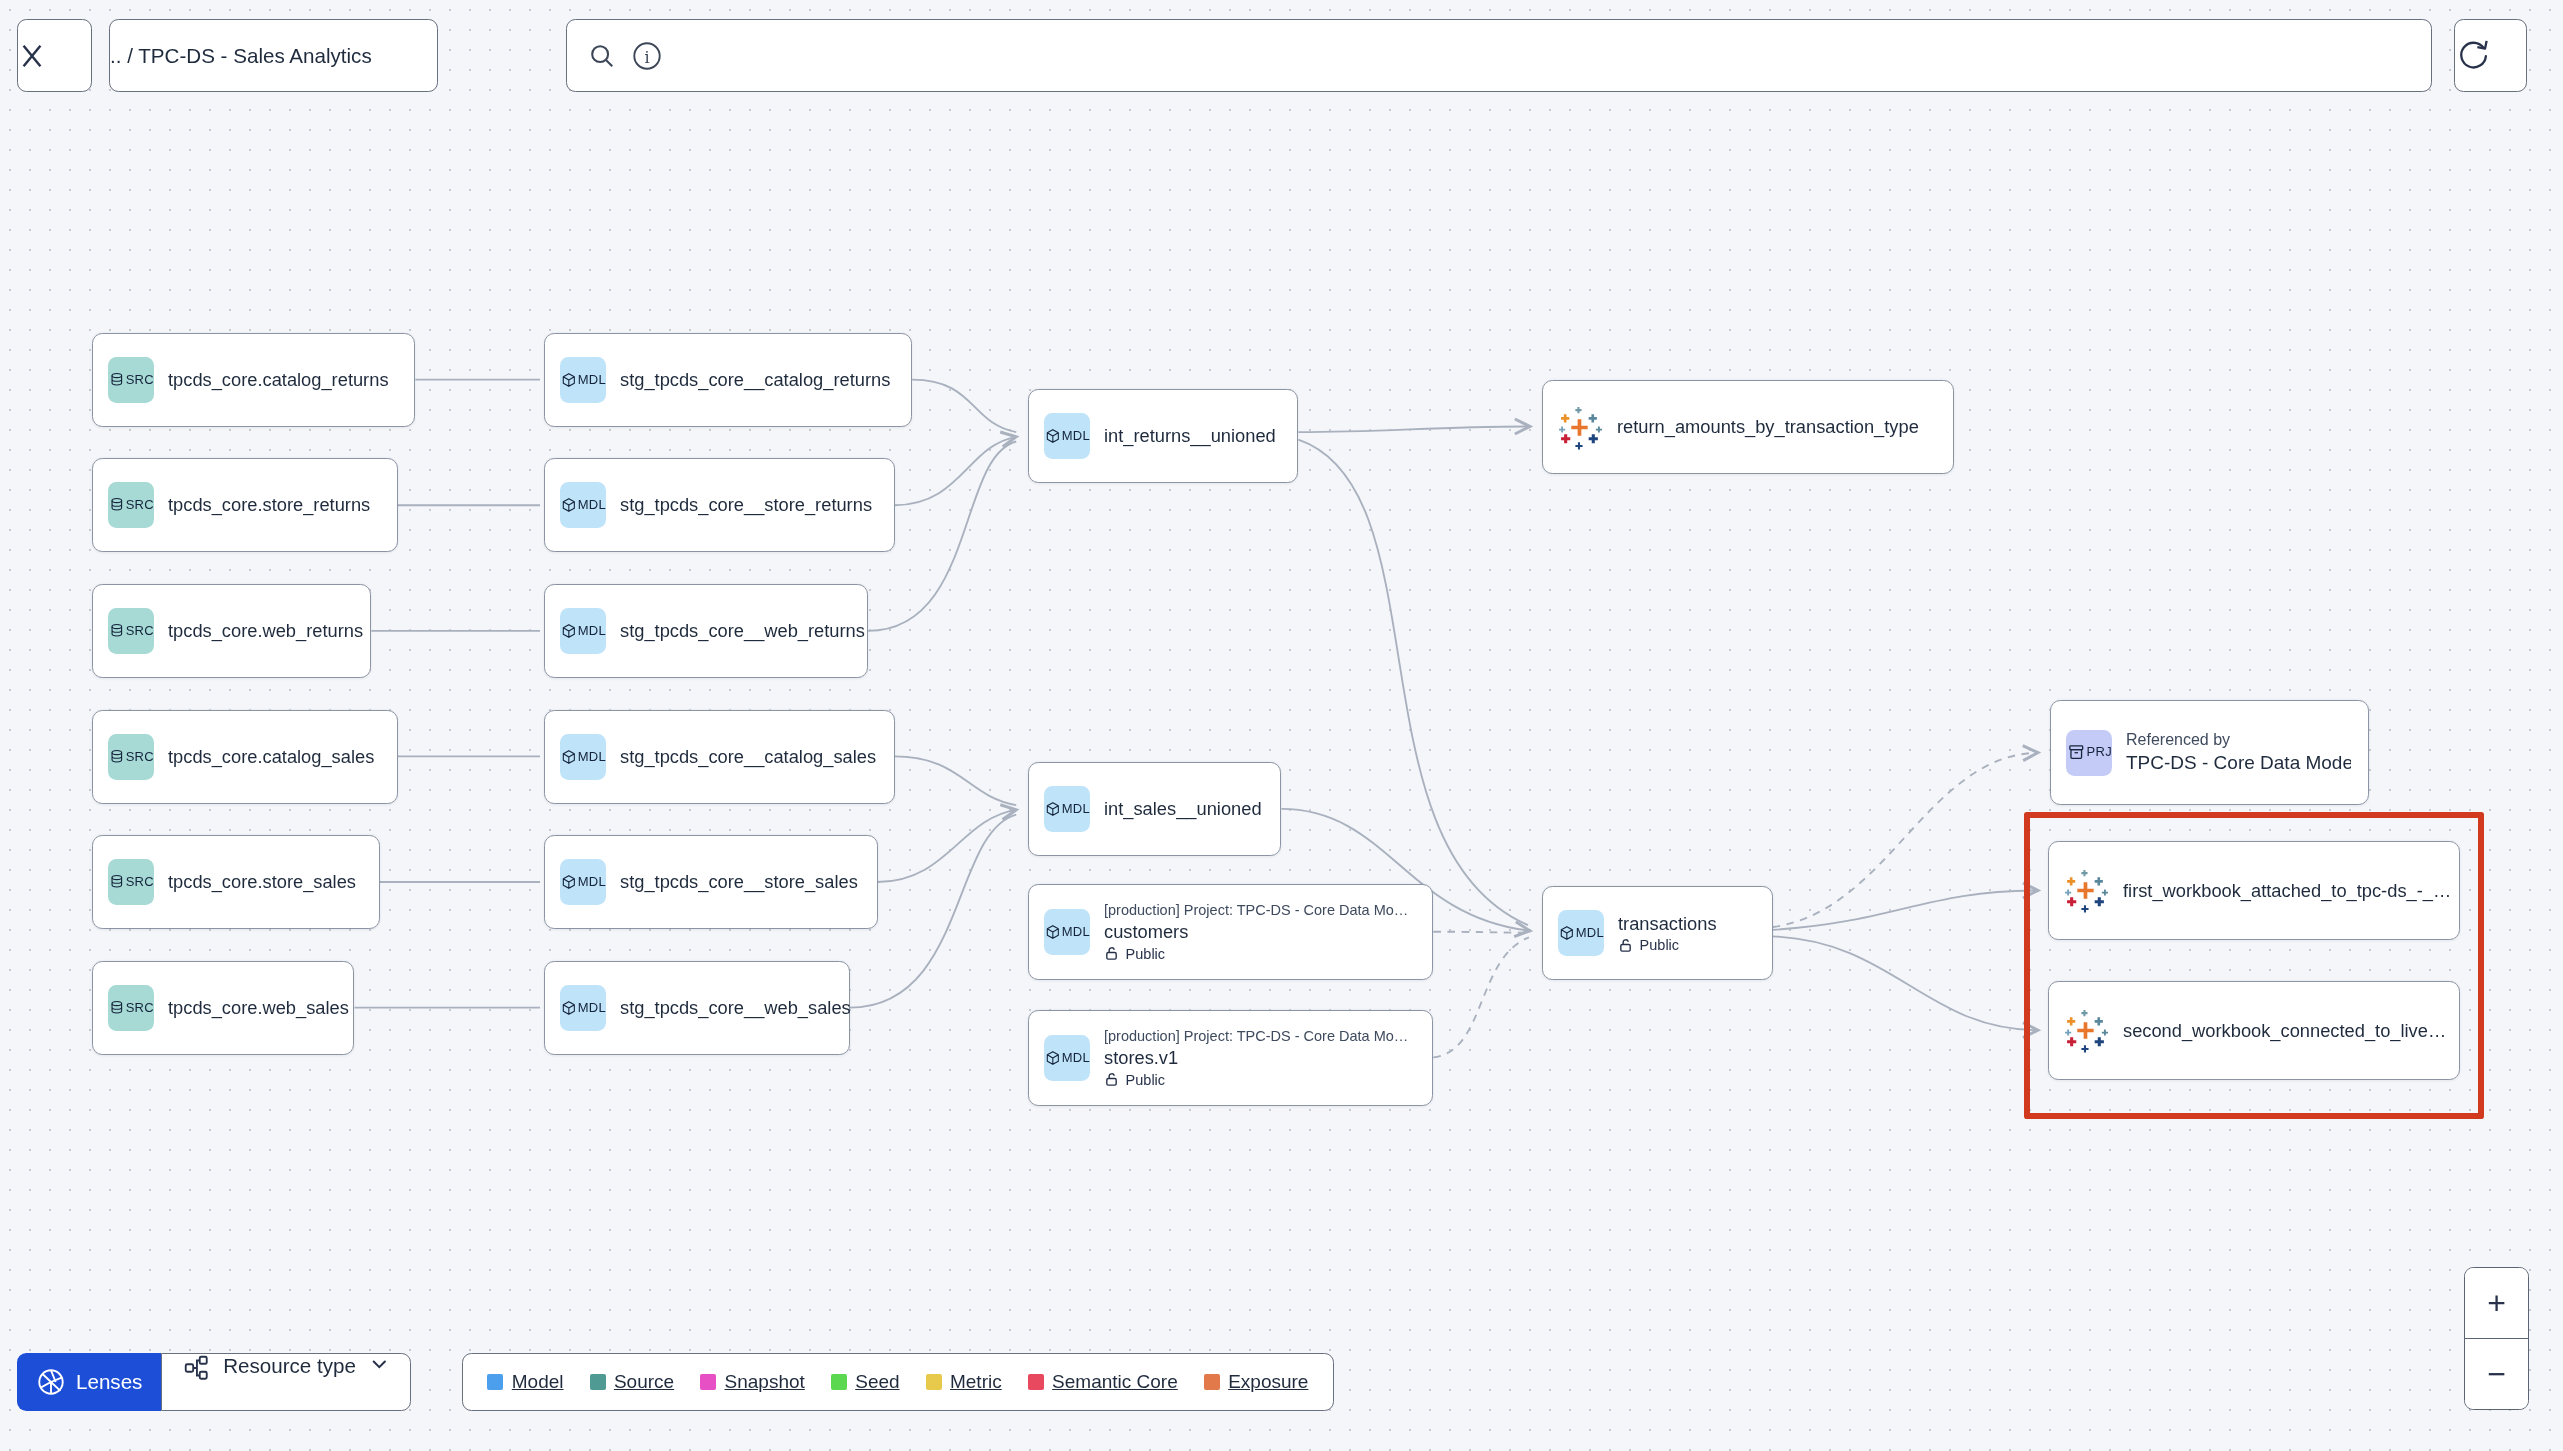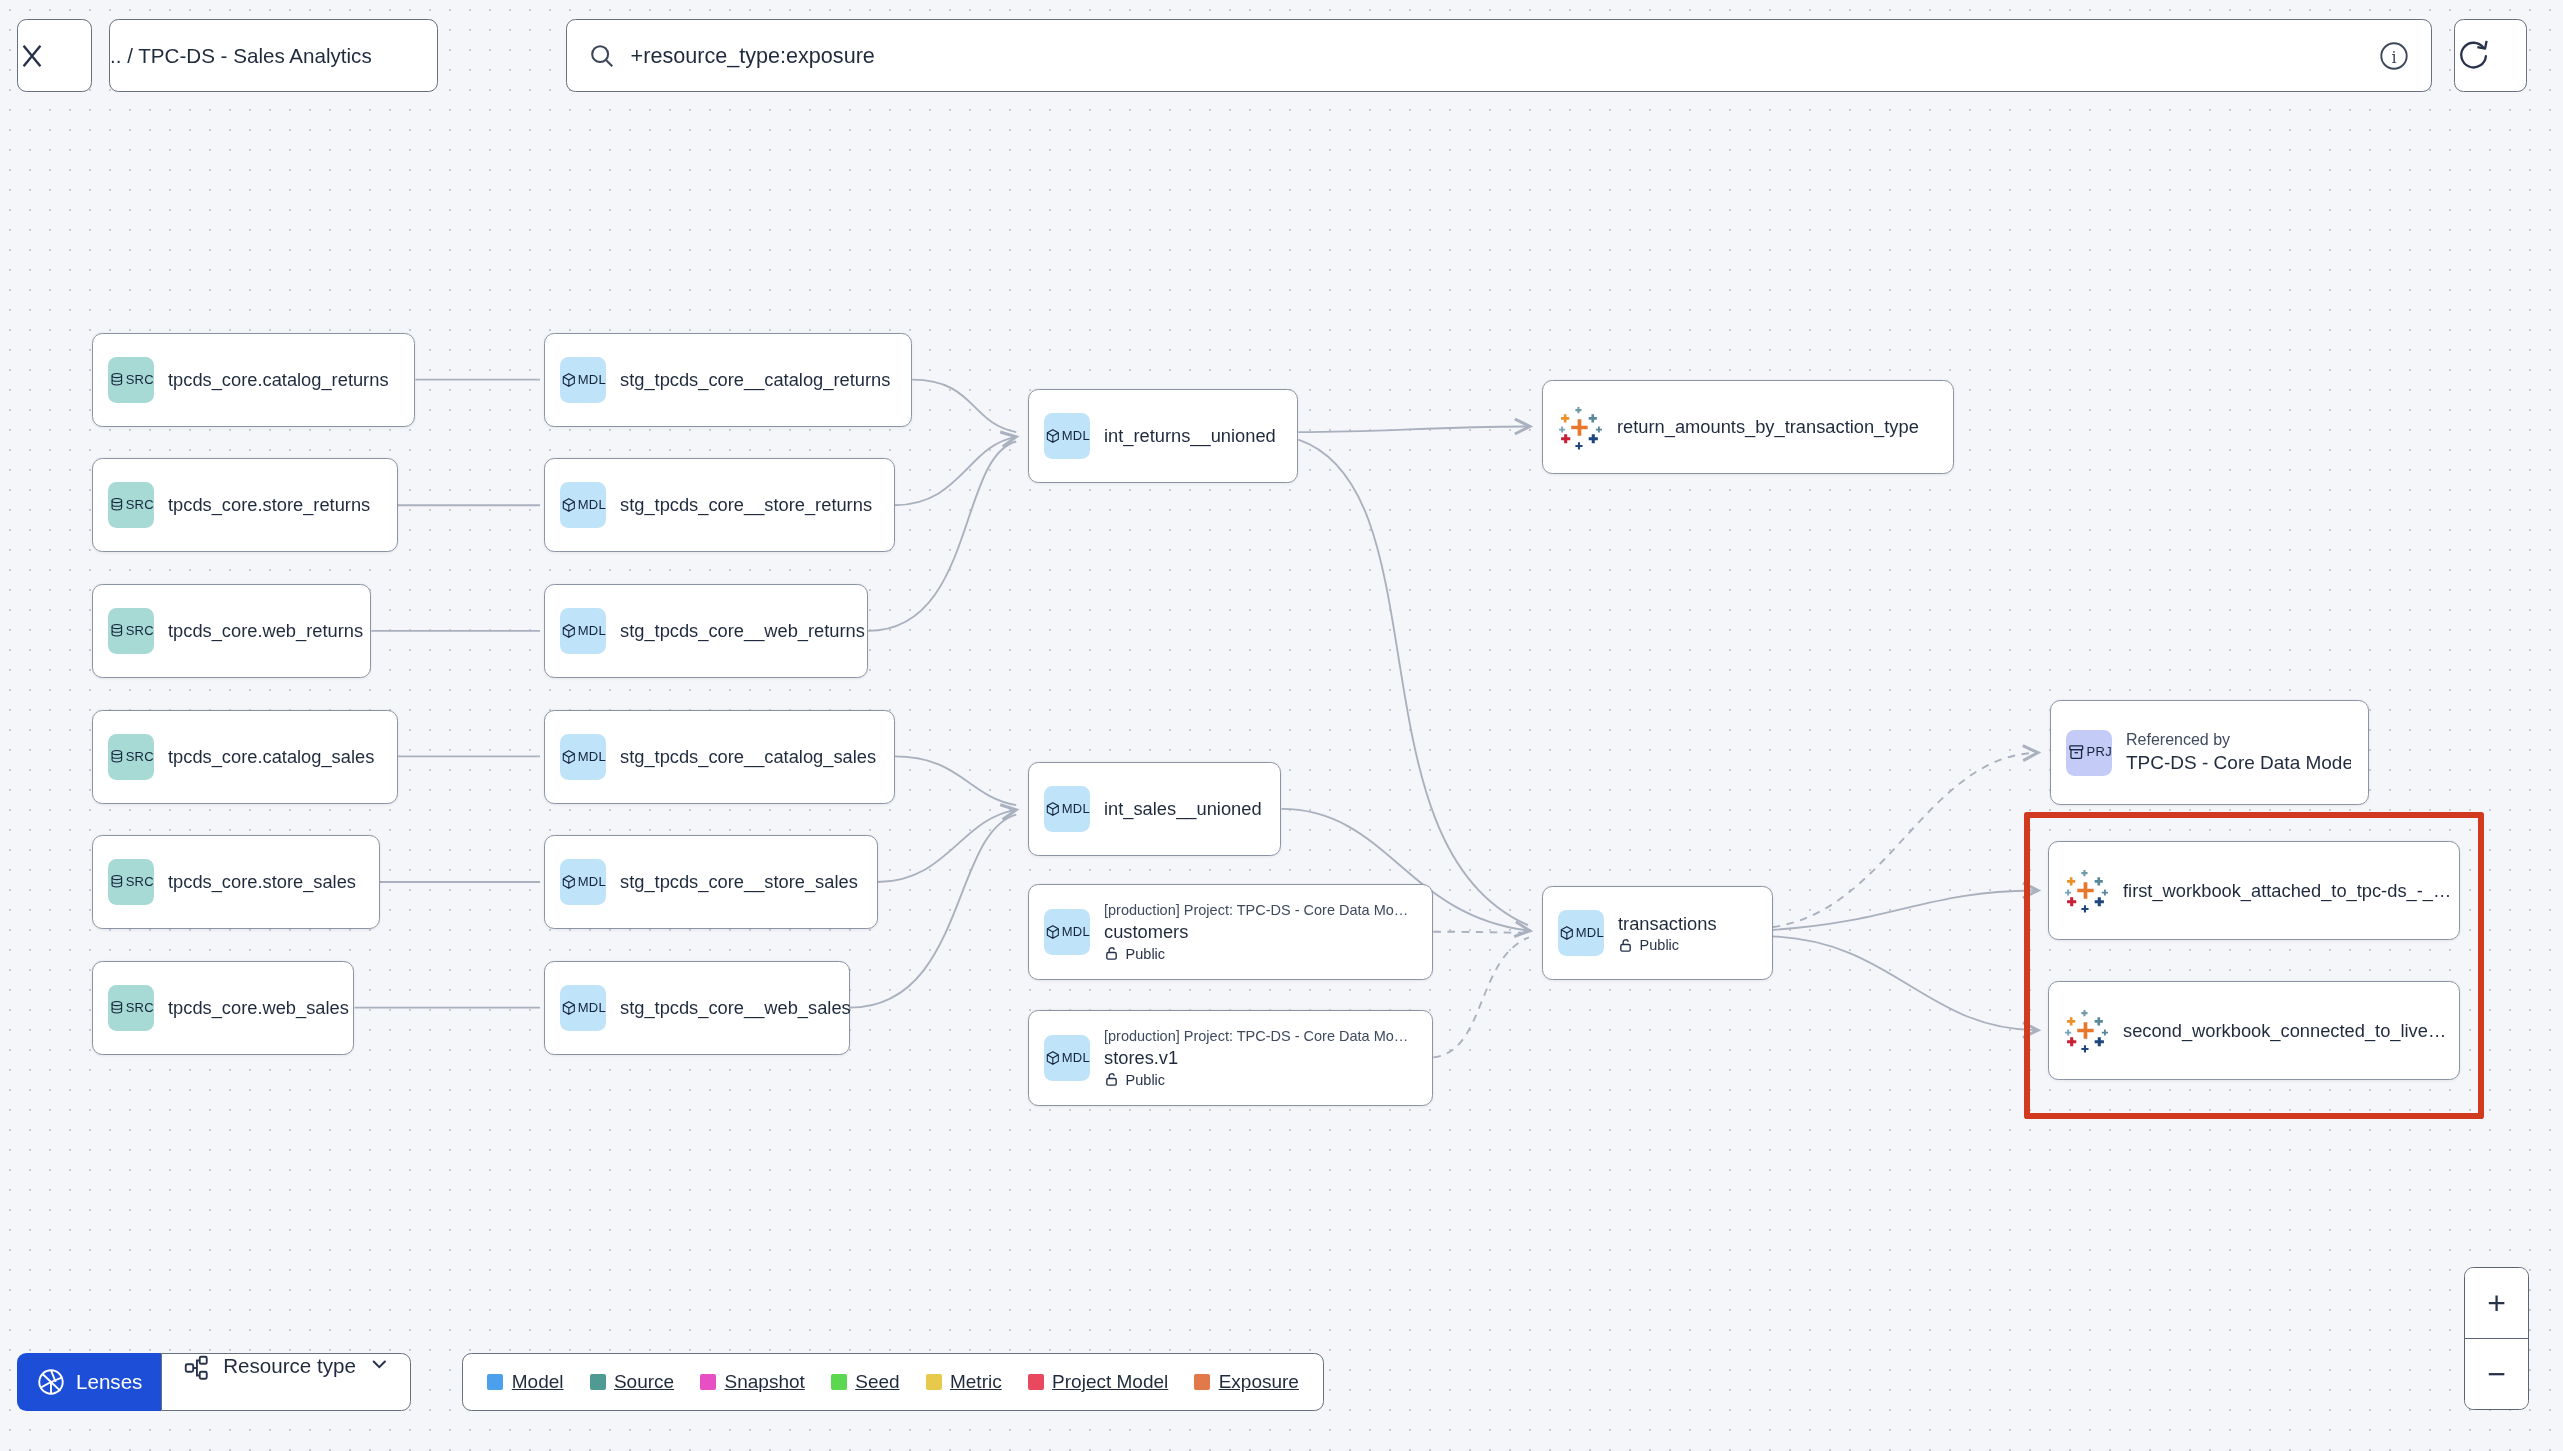--- a/index.html
+++ b/index.html
@@ -125,21 +125,20 @@
 
 <div class="btn" style="left:109px;top:19px;width:329px;height:73px">
   <span class="topbar-text">.. / TPC-DS - Sales Analytics</span>
 </div>
 
 <div class="btn" id="search-bar" style="left:566px;top:19px;width:1866px;height:73px">
   <svg class="sicon" width="28" height="28" viewBox="0 0 30 30">
     <circle cx="13" cy="13" r="8.5" fill="none" stroke="#3C4657" stroke-width="2.2"></circle>
     <path d="M19.5 19.5 L26 26" stroke="#3C4657" stroke-width="2.2"></path>
   </svg>
-  <input id="search-input" type="text" value="+resource_type:exposure" style="">
   <svg class="sicon" width="32" height="32" viewBox="0 0 34 34">
     <circle cx="17" cy="17" r="13.5" fill="none" stroke="#3C4657" stroke-width="2"></circle>
     <text x="17" y="24" text-anchor="middle" font-family="DejaVu Serif, serif" font-size="17" fill="#3C4657">i</text>
   </svg>
 </div>
 
 <div class="btn" style="left:2454px;top:19px;width:73px;height:73px">
   <svg class="sicon" width="37" height="37" viewBox="0 0 48 48">
     <path d="M37 14 A16 16 0 1 0 40 25" fill="none" stroke="#27324A" stroke-width="3" stroke-linecap="round"></path>
     <path d="M29 13 L39 15 L41 5" fill="none" stroke="#27324A" stroke-width="3" stroke-linejoin="round"></path>
@@ -439,21 +438,21 @@
   <span class="legend-item">
     <span class="swatch" style="background-color: rgb(92, 215, 80);"></span>
     <span>Seed</span>
   </span>
   <span class="legend-item">
     <span class="swatch" style="background-color: rgb(231, 201, 76);"></span>
     <span>Metric</span>
   </span>
   <span class="legend-item">
     <span class="swatch" style="background-color: rgb(232, 73, 95);"></span>
-    <span>Project Model</span>
+    <span>Semantic Core</span>
   </span>
   <span class="legend-item">
     <span class="swatch" style="background-color: rgb(226, 121, 75);"></span>
     <span>Exposure</span>
   </span>
 </div>
 
 <div id="zoom-panel">
   <div class="zbtn" id="zoom-in">
     <span>+</span>

